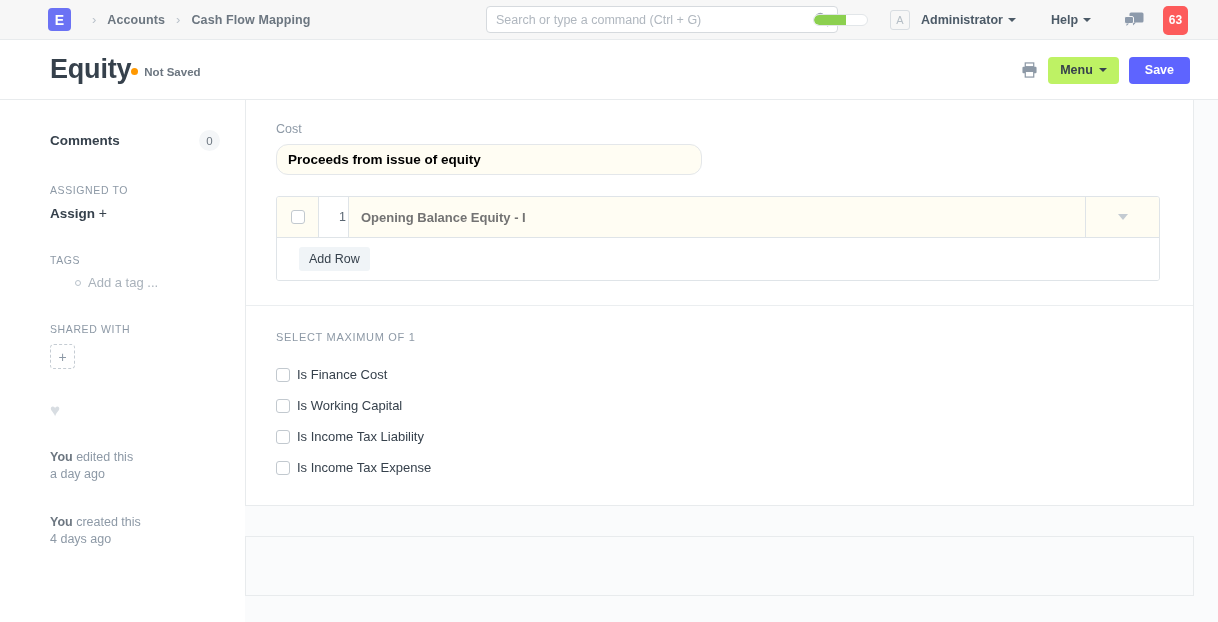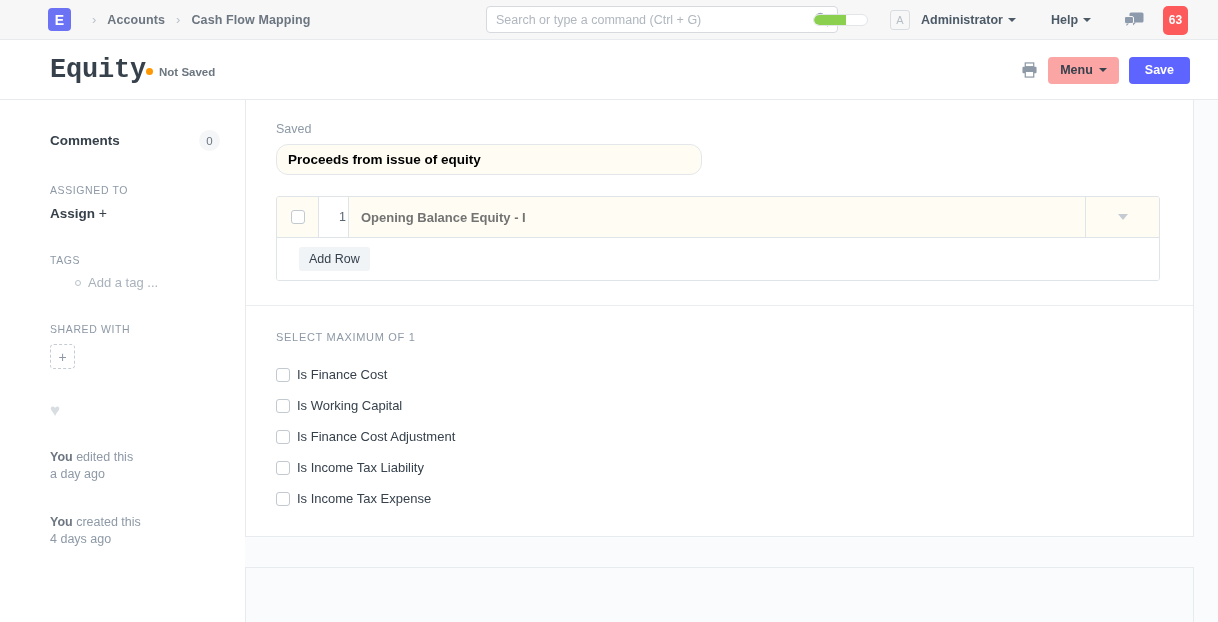--- a/index.html
+++ b/index.html
@@ -152,21 +152,20 @@
     border-bottom: 1px solid #e8ebed;
     padding: 0 28px 0 50px;
     display: flex;
     align-items: center;
   }
   .page-title {
     font-size: 27px;
     color: #36414c;
     font-weight: bold;
     letter-spacing: -0.2px;
-    font-family: Liberation Mono, monospace;
   }
   .not-saved {
     display: flex;
     align-items: center;
     gap: 6px;
     margin-top: 4px;
     font-size: 11.5px;
     font-weight: bold;
     color: #6c7680;
   }
@@ -192,21 +191,21 @@
     display: flex;
     align-items: center;
     justify-content: center;
     gap: 6px;
     padding: 0 12px;
     border: none;
     font-family: "Liberation Sans", sans-serif;
     cursor: pointer;
     white-space: nowrap;
   }
-  .btn-default { background: #fca5a5; color: #36414c; }
+  .btn-default { background: #bef264; color: #36414c; }
   .btn-primary { background: #5e64ff; color: #fff; padding: 0 16px; }
   .caret-dark {
     width: 0; height: 0;
     border-left: 4px solid transparent;
     border-right: 4px solid transparent;
     border-top: 4px solid #36414c;
   }
 
   
   .layout {
@@ -556,21 +555,21 @@
     <div class="audit">
       <div><b>You</b><span> created this</span></div>
       <div>4 days ago</div>
     </div>
   </div>
 
   <div class="content">
     <div class="card">
 
       <div class="card-sec">
-        <div class="field-label">Saved</div>
+        <div class="field-label">Cost</div>
         <input class="text-input" type="text" value="Proceeds from issue of equity" style="">
 
         <div class="grid">
 
           <div class="grid-row">
             <div class="cell-check">
               <span class="check-box"></span>
             </div>
             <div class="cell-idx">1</div>
             <div class="cell-main">
@@ -595,24 +594,20 @@
         <div class="cb-item">
           <span class="check-box"></span>
           <span class="cb-label">Is Finance Cost</span>
         </div>
         <div class="cb-item">
           <span class="check-box"></span>
           <span class="cb-label">Is Working Capital</span>
         </div>
         <div class="cb-item">
           <span class="check-box"></span>
-          <span class="cb-label">Is Finance Cost Adjustment</span>
-        </div>
-        <div class="cb-item">
-          <span class="check-box"></span>
           <span class="cb-label">Is Income Tax Liability</span>
         </div>
         <div class="cb-item">
           <span class="check-box"></span>
           <span class="cb-label">Is Income Tax Expense</span>
         </div>
       </div>
     </div>
 
     <div class="comment-box">

